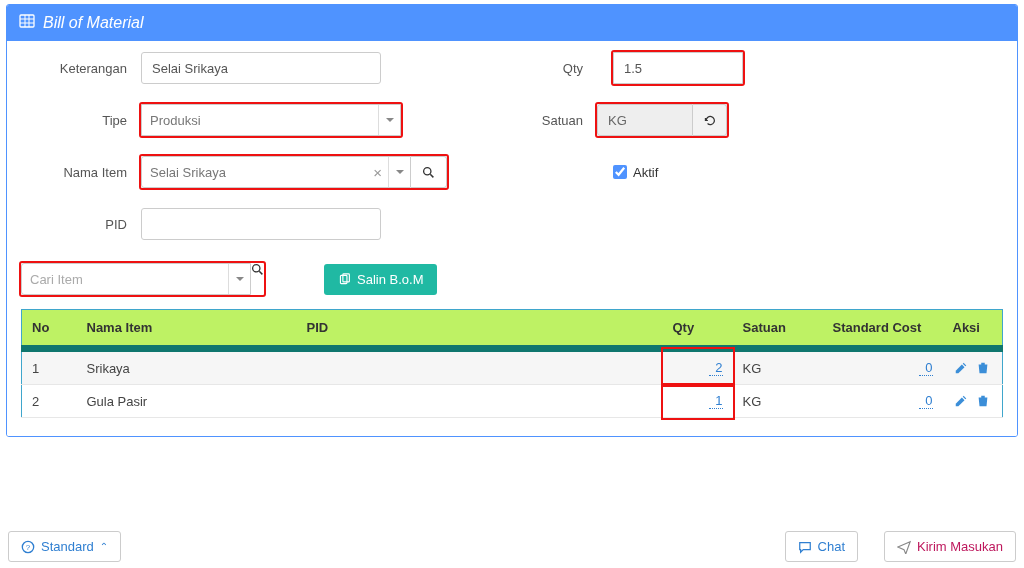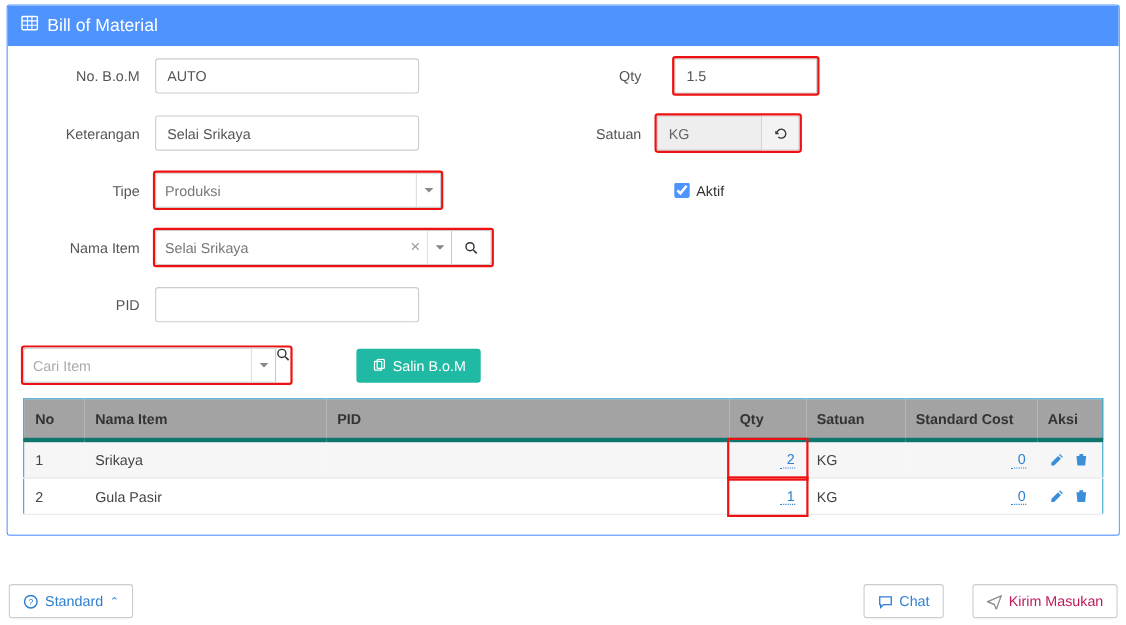--- a/index.html
+++ b/index.html
@@ -20,20 +20,21 @@
   }
   .panel-heading {
     background: #4f93ff;
     color: #fff;
     padding: 8px 12px;
     font-size: 16px;
     font-weight: 400;
     display: flex;
     align-items: center;
     gap: 8px;
+    font-style: italic;
   }
   .panel-heading .hicon svg { width: 16px; height: 16px; fill: #fff; }
   .panel-body {
     background: #fff;
     padding: 10px 14px 18px 14px;
   }
   .form-area {
     display: flex;
     gap: 30px;
   }
@@ -109,21 +110,21 @@
     background:#20b9a3; color:#fff; border:none; border-radius:3px;
     padding:8px 14px; font-size:13px; display:inline-flex; align-items:center; gap:6px;
     cursor:pointer;
   }
   .btn-teal svg{width:13px;height:13px;fill:#fff;}
   table.bom{
     width:100%; border-collapse:collapse; border:1px solid #3fa6cc;
   }
   table.bom th{
     text-align:left; font-weight:700; font-size:13px; color:#333;
-    padding:10px 10px; border-bottom:4px solid #0f766e; background:#a3a3a3;
+    padding:10px 10px; border-bottom:7px solid #0f766e; background:#bef264;
   }
   table.bom td{
     padding:8px 10px; border-bottom:1px solid #e7e7e7; font-size:13px; color:#444;
   }
   table.bom tr.alt td{ background:#f6f6f6; }
   .qtycell{ text-align:right; }
   .qtylink, .costlink{
     color:#2f7fd1; border-bottom:1px dotted #2f7fd1; cursor:pointer;
     display:inline-block; min-width:14px; text-align:right;
   }
@@ -168,24 +169,20 @@
     </span>
     <span>Bill of Material</span>
   </div>
 
   <div class="panel-body">
 
     <div class="form-area">
 
       <div class="col">
 
-        <div class="form-row">
-          <div class="form-label">No. B.o.M</div>
-          <input class="form-control" value="AUTO" style="">
-        </div>
 
         <div class="form-row">
           <div class="form-label">Keterangan</div>
           <input class="form-control" value="Selai Srikaya" style="">
         </div>
 
         <div class="form-row">
           <div class="form-label">Tipe</div>
           <div class="select2-like hl-red" style="width:260px">
             <span>Produksi</span>

